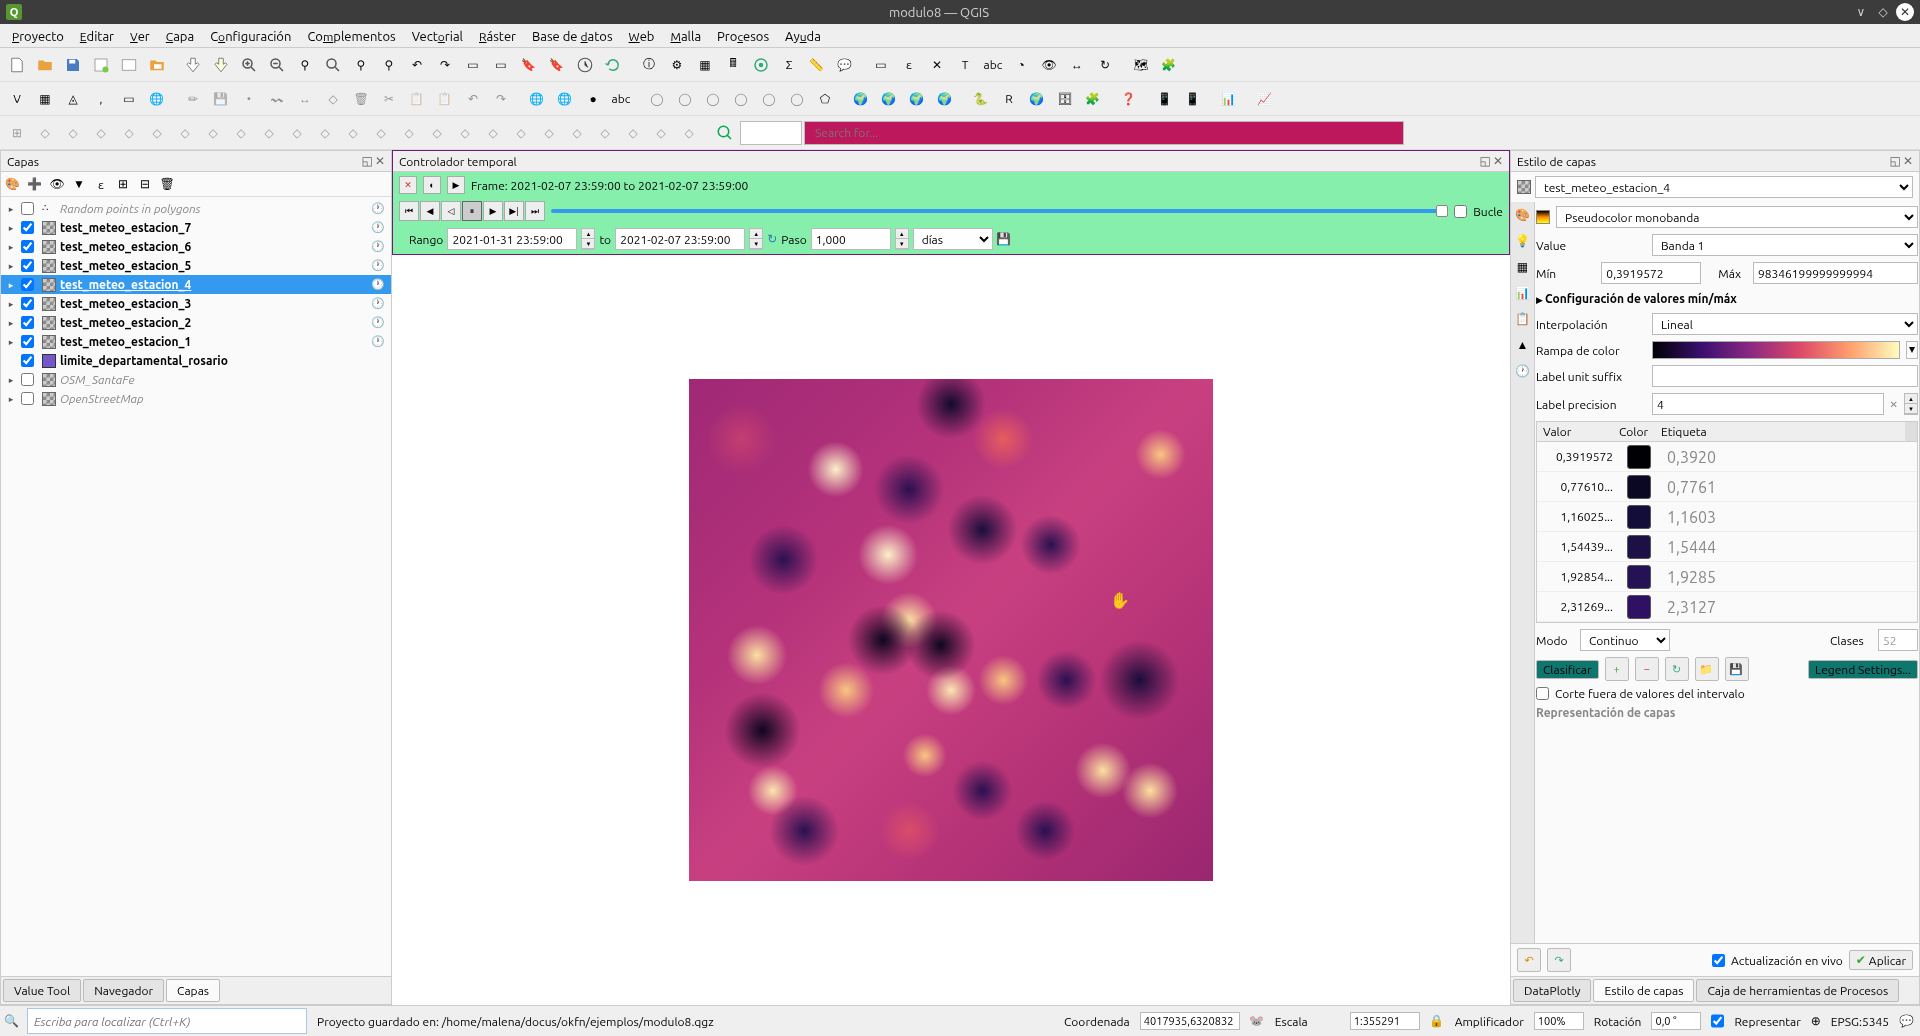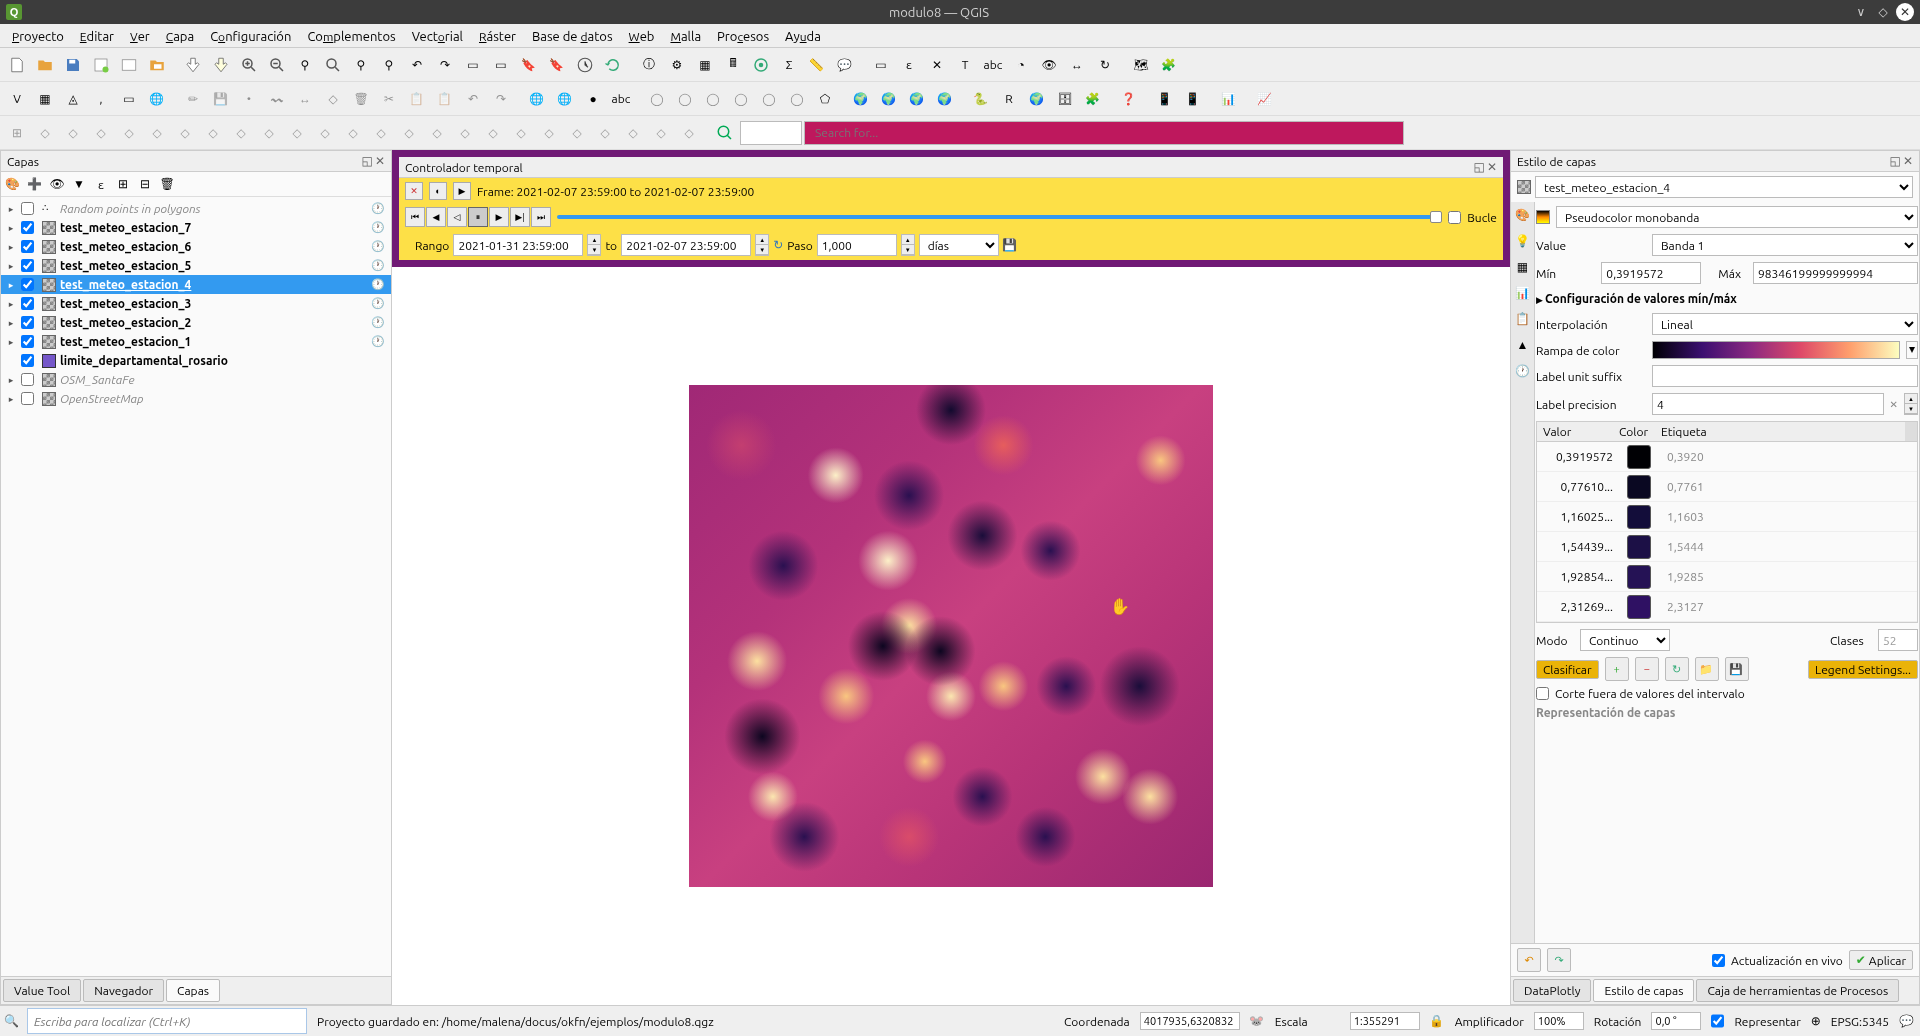--- a/index.html
+++ b/index.html
@@ -36,21 +36,21 @@
 .layer-item .layer-icon { width: 14px; height: 14px; margin: 0 4px; display: inline-block; }
 .layer-item .layer-name { flex: 1; font-weight: bold; font-size: 12px; }
 .layer-item.unchecked .layer-name { font-style: italic; color: #888; font-weight: normal; }
 .layer-item.selected .layer-name { text-decoration: underline; }
 .layer-item .clock { font-size: 11px; color: #888; margin-right: 2px; }
 .layer-item.selected .clock { color: #fff; }
 .bottom-tabs { display: flex; border-top: 1px solid #ccc; background: #efefef; padding: 2px; gap: 2px; }
 .bottom-tabs .tab { padding: 4px 10px; border: 1px solid #bbb; background: #e4e4e4; cursor: pointer; border-radius: 2px; font-size: 12px; }
 .bottom-tabs .tab.active { background: #fafafa; }
 .center { flex: 1; display: flex; flex-direction: column; }
-.temporal-panel { border: 7px solid #701a75; background: #fde047; }
+.temporal-panel { border: 1px solid #701a75; background: #86efac; }
 .temporal-controls { padding: 4px 6px; display: flex; align-items: center; gap: 6px; flex-wrap: wrap; }
 .temporal-controls .tc-btn { width: 18px; height: 18px; border: 1px solid #aaa; background: #eee; display: flex; align-items: center; justify-content: center; font-size: 9px; cursor: pointer; }
 .temporal-controls .frame-label { font-size: 12px; }
 .temporal-slider-row { display: flex; align-items: center; padding: 3px 6px; gap: 6px; }
 .play-btns { display: flex; gap: 1px; }
 .play-btn { width: 20px; height: 20px; border: 1px solid #aaa; background: #eee; display: flex; align-items: center; justify-content: center; font-size: 9px; cursor: pointer; }
 .play-btn.active { background: #ccc; border-color: #666; }
 .slider-track { flex: 1; height: 4px; background: #339af0; border-radius: 2px; position: relative; }
 .slider-thumb { position: absolute; right: 0; top: -4px; width: 12px; height: 12px; background: #fff; border: 1px solid #888; border-radius: 2px; }
 .range-row { display: flex; align-items: center; padding: 4px 16px; gap: 4px; font-size: 12px; }
@@ -100,22 +100,22 @@
 .expand-row { font-size: 12px; padding: 2px 0; cursor: pointer; }
 .expand-row::before { content: "▶ "; font-size: 9px; }
 .color-ramp { flex: 1; height: 18px; background: linear-gradient(90deg, #000004, #3b0f70, #8c2981, #de4968, #fe9f6d, #fcfdbf); border: 1px solid #aaa; }
 .class-table { border: 1px solid #ccc; }
 .class-table .ct-header { display: flex; background: #eee; border-bottom: 1px solid #ccc; }
 .class-table .ct-header div { padding: 3px 6px; font-size: 12px; }
 .class-table .ct-row { display: flex; align-items: center; padding: 2px 6px; border-bottom: 1px solid #eee; height: 30px; }
 .ct-val { width: 76px; text-align: right; padding-right: 6px; font-size: 12px; }
 .ct-color { width: 40px; display:flex; justify-content:center; }
 .ct-swatch { width: 24px; height: 24px; border-radius: 3px; border: 1px solid #555; }
-.ct-label { flex: 1; color: #888; padding-left: 8px; font-size: 12px; }
-.btn-small { border: 1px solid #bbb; background: #eab308; padding: 2px 6px; cursor: pointer; font-size: 12px; border-radius: 2px; }
+.ct-label { flex: 1; color: #888; padding-left: 8px; font-size: 16px; }
+.btn-small { border: 1px solid #bbb; background: #0f766e; padding: 2px 6px; cursor: pointer; font-size: 12px; border-radius: 2px; }
 .icon-btn { width: 24px; height: 24px; border: 1px solid #bbb; background: #eee; display: flex; align-items: center; justify-content: center; cursor: pointer; border-radius: 2px; font-size: 11px; }
 .statusbar { background: #efefef; border-top: 1px solid #ccc; display: flex; align-items: center; padding: 2px 6px; gap: 10px; font-size: 11px; height: 24px; }
 .statusbar input { border: 1px solid #bbb; height: 18px; padding: 0 3px; font-size: 11px; }
 .apply-btn { display: flex; align-items: center; gap: 3px; border: 1px solid #bbb; background: #eee; padding: 2px 6px; cursor: pointer; border-radius: 2px; }
 .spinner-wrap { display: flex; flex-direction: column; border: 1px solid #bbb; }
 .spinner-wrap .sp { height: 10px; width: 12px; background: #eee; font-size: 6px; display:flex; align-items:center; justify-content:center; border-bottom:1px solid #bbb; cursor:pointer; }
 .raster-icon { width:14px; height:14px; display:inline-block; background:
   linear-gradient(45deg, #888 25%, transparent 25%, transparent 75%, #888 75%),
   linear-gradient(45deg, #888 25%, #ccc 25%, #ccc 75%, #888 75%);
   background-size: 7px 7px; background-position: 0 0, 3.5px 3.5px; border:1px solid #666; }

